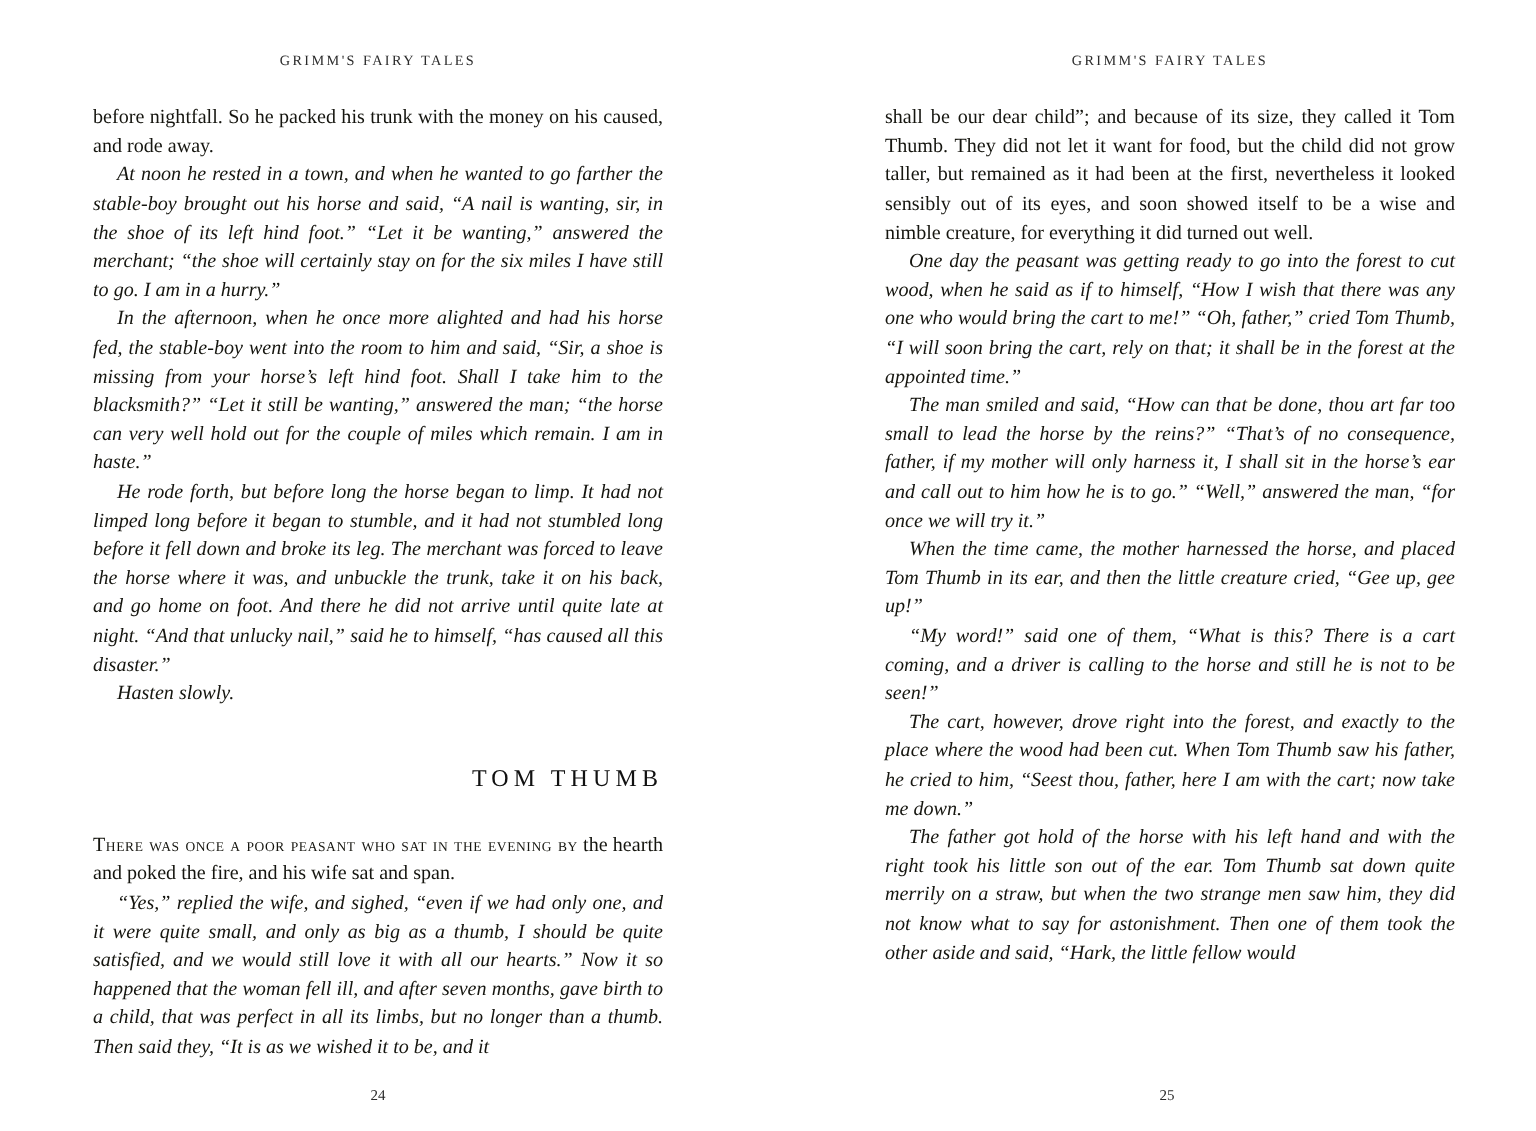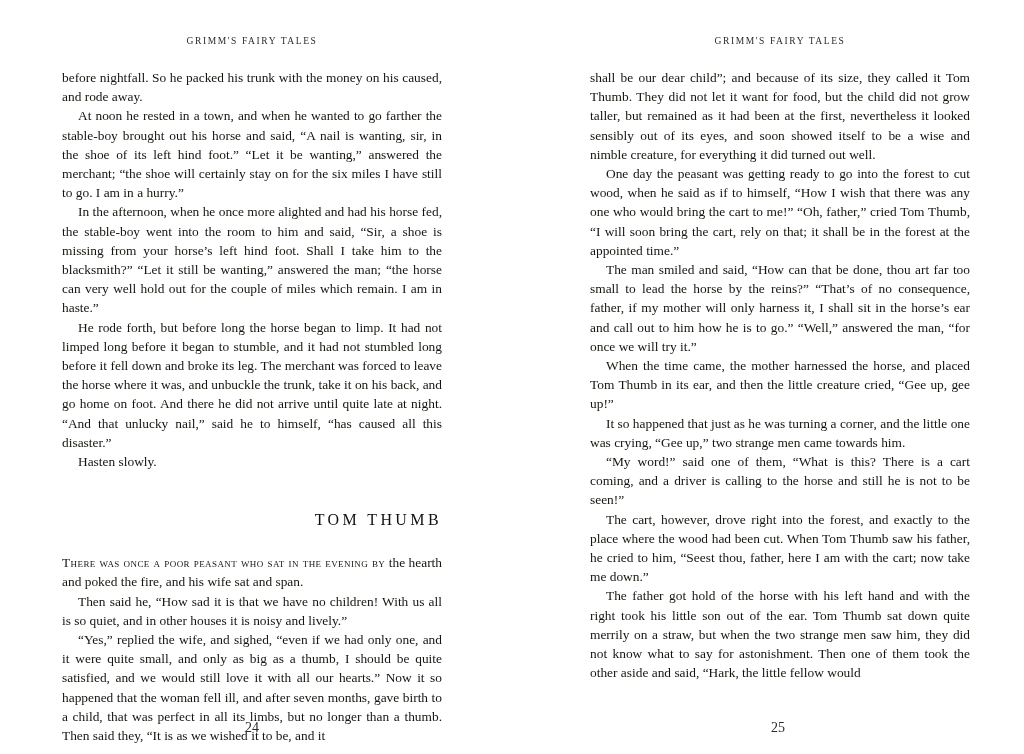--- a/index.html
+++ b/index.html
@@ -55,20 +55,21 @@
     margin: 0;
     font-size: 13.4px;
     line-height: 19.2px;
     text-align: justify;
     text-justify: inter-word;
     hyphens: none;
     color: #15150f;
   }
   .body-text p.indent {
     text-indent: 16px;
+    font-style: italic;
   }
   .body-text p.noindent {
     text-indent: 0;
   }
   .story-title {
     text-align: right;
     font-size: 16px;
     letter-spacing: 3.4px;
     font-family: Liberation Serif, serif;
     color: #111;
@@ -78,21 +79,21 @@
   .smallcaps-open {
     font-variant: small-caps;
     letter-spacing: 0.4px;
   }
   .folio {
     position: absolute;
     bottom: 18px;
     left: 0;
     right: 0;
     text-align: center;
-    font-size: 14px;
+    font-size: 10px;
     color: #2b2b2b;
   }
   .page-left .folio { padding-right: 8px; }
   .page-right .folio { padding-left: 20px; font-family: Liberation Serif, serif; }
 </style>
 </head>
 <body>
 
 <div class="book-spread">
 
@@ -102,36 +103,34 @@
       <div class="body-text">
         <p class="noindent">before nightfall. So he packed his trunk with the money on his caused, and rode away.</p>
         <p class="indent">At noon he rested in a town, and when he wanted to go farther the stable-boy brought out his horse and said, “A nail is wanting, sir, in the shoe of its left hind foot.” “Let it be wanting,” answered the merchant; “the shoe will certainly stay on for the six miles I have still to go. I am in a hurry.”</p>
         <p class="indent">In the afternoon, when he once more alighted and had his horse fed, the stable-boy went into the room to him and said, “Sir, a shoe is missing from your horse’s left hind foot. Shall I take him to the blacksmith?” “Let it still be wanting,” answered the man; “the horse can very well hold out for the couple of miles which remain. I am in haste.”</p>
         <p class="indent">He rode forth, but before long the horse began to limp. It had not limped long before it began to stumble, and it had not stumbled long before it fell down and broke its leg. The merchant was forced to leave the horse where it was, and unbuckle the trunk, take it on his back, and go home on foot. And there he did not arrive until quite late at night. “And that unlucky nail,” said he to himself, “has caused all this disaster.”</p>
         <p class="indent">Hasten slowly.</p>
       </div>
       <h2 class="story-title">TOM THUMB</h2>
       <div class="body-text">
         <p class="noindent"><span class="smallcaps-open">There was once a poor peasant who sat in the evening by</span><span> the hearth and poked the fire, and his wife sat and span.</span></p>
-        <p class="indent">Then said he, “How sad it is that we have no children! With us all is so quiet, and in other houses it is noisy and lively.”</p>
         <p class="indent">“Yes,” replied the wife, and sighed, “even if we had only one, and it were quite small, and only as big as a thumb, I should be quite satisfied, and we would still love it with all our hearts.” Now it so happened that the woman fell ill, and after seven months, gave birth to a child, that was perfect in all its limbs, but no longer than a thumb. Then said they, “It is as we wished it to be, and it</p>
       </div>
     </div>
     <div class="folio">24</div>
   </div>
 
   <div class="page page-right">
     <div class="page-inner">
       <div class="running-head">GRIMM'S FAIRY TALES</div>
       <div class="body-text">
         <p class="noindent">shall be our dear child”; and because of its size, they called it Tom Thumb. They did not let it want for food, but the child did not grow taller, but remained as it had been at the first, nevertheless it looked sensibly out of its eyes, and soon showed itself to be a wise and nimble creature, for everything it did turned out well.</p>
         <p class="indent">One day the peasant was getting ready to go into the forest to cut wood, when he said as if to himself, “How I wish that there was any one who would bring the cart to me!” “Oh, father,” cried Tom Thumb, “I will soon bring the cart, rely on that; it shall be in the forest at the appointed time.”</p>
         <p class="indent">The man smiled and said, “How can that be done, thou art far too small to lead the horse by the reins?” “That’s of no consequence, father, if my mother will only harness it, I shall sit in the horse’s ear and call out to him how he is to go.” “Well,” answered the man, “for once we will try it.”</p>
         <p class="indent">When the time came, the mother harnessed the horse, and placed Tom Thumb in its ear, and then the little creature cried, “Gee up, gee up!”</p>
-        <p class="indent">It so happened that just as he was turning a corner, and the little one was crying, “Gee up,” two strange men came towards him.</p>
         <p class="indent">“My word!” said one of them, “What is this? There is a cart coming, and a driver is calling to the horse and still he is not to be seen!”</p>
         <p class="indent">The cart, however, drove right into the forest, and exactly to the place where the wood had been cut. When Tom Thumb saw his father, he cried to him, “Seest thou, father, here I am with the cart; now take me down.”</p>
         <p class="indent">The father got hold of the horse with his left hand and with the right took his little son out of the ear. Tom Thumb sat down quite merrily on a straw, but when the two strange men saw him, they did not know what to say for astonishment. Then one of them took the other aside and said, “Hark, the little fellow would</p>
       </div>
     </div>
     <div class="folio">25</div>
   </div>
 
 </div>
 

